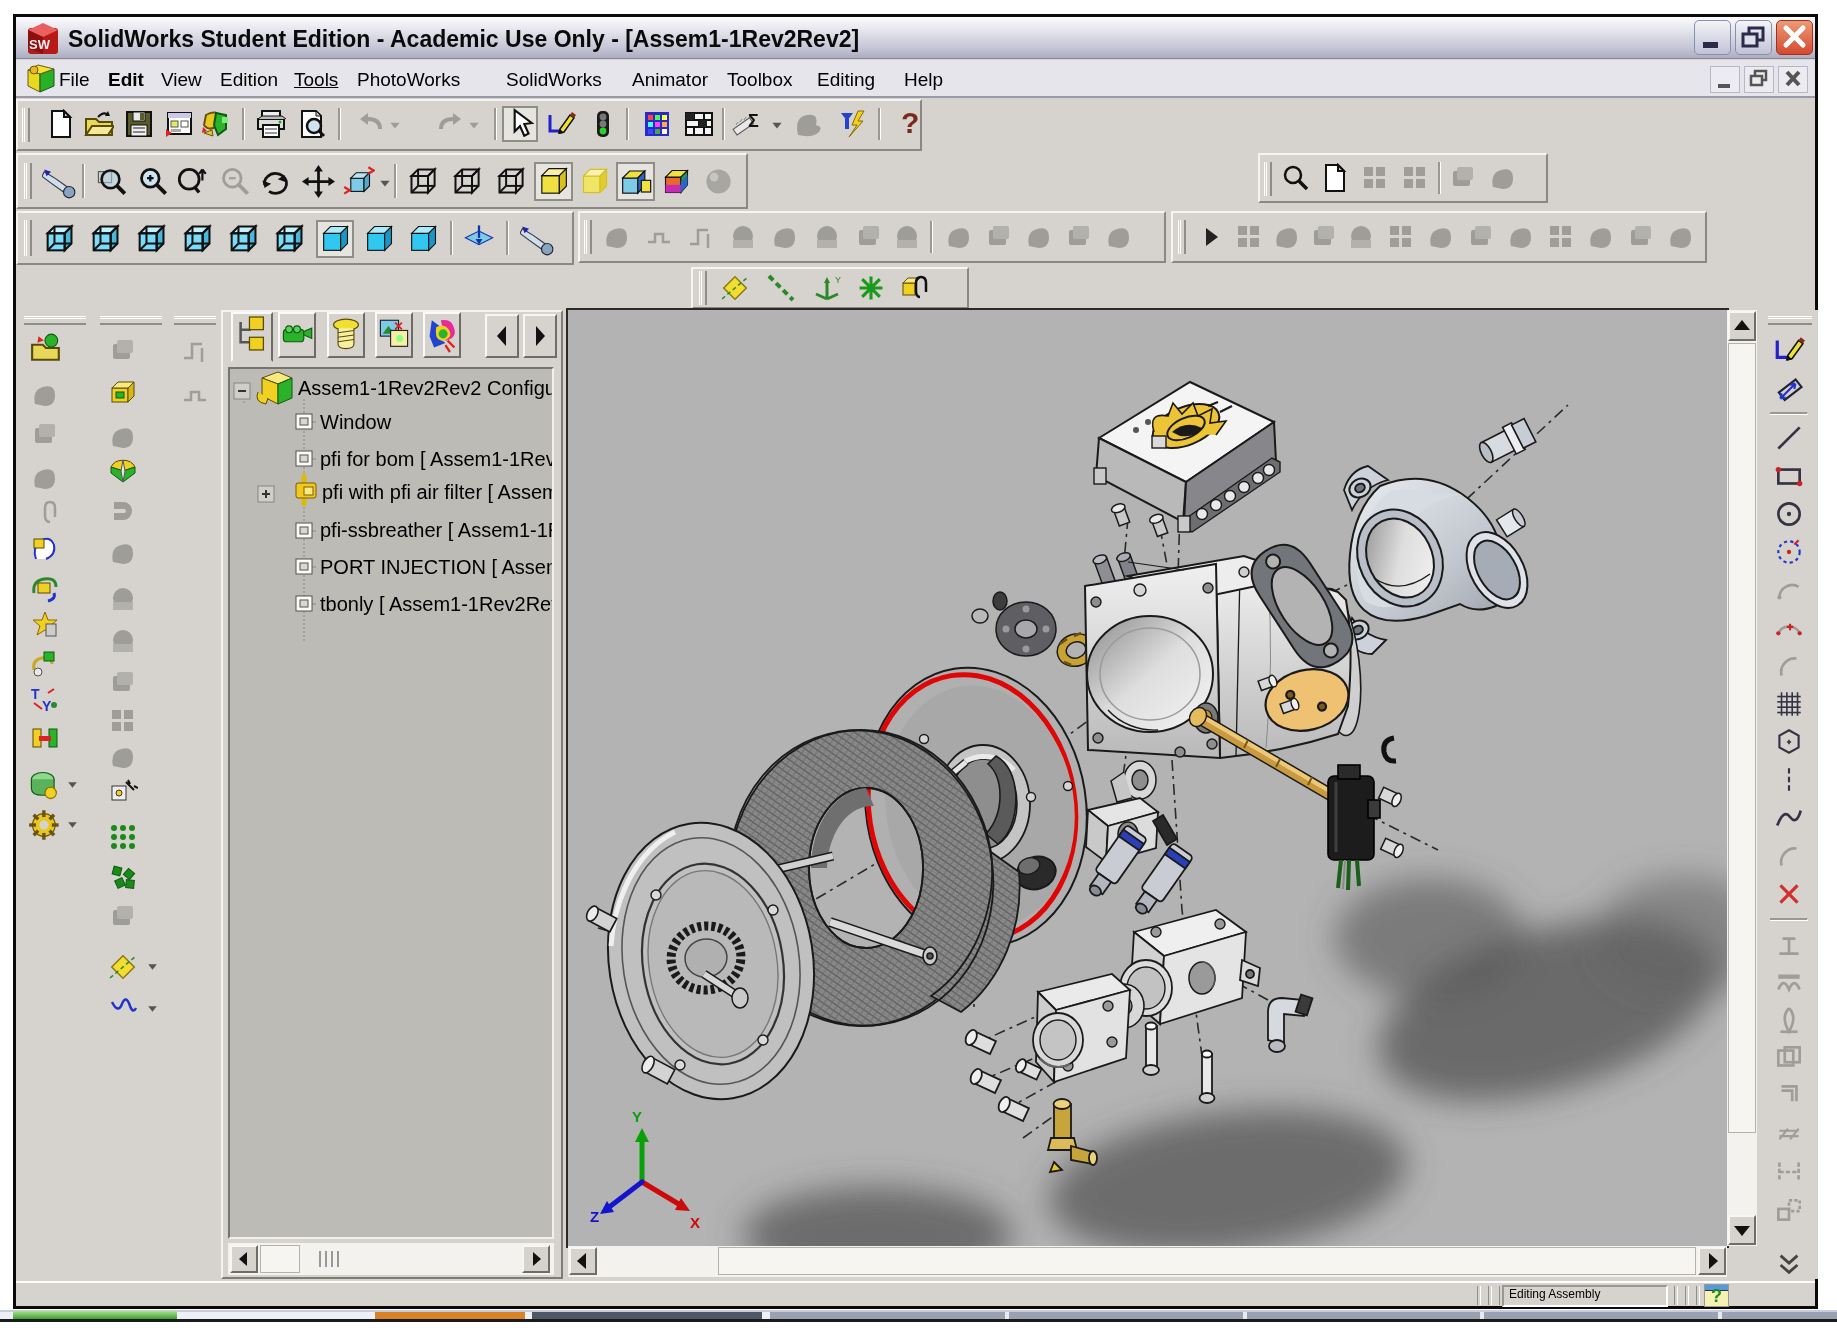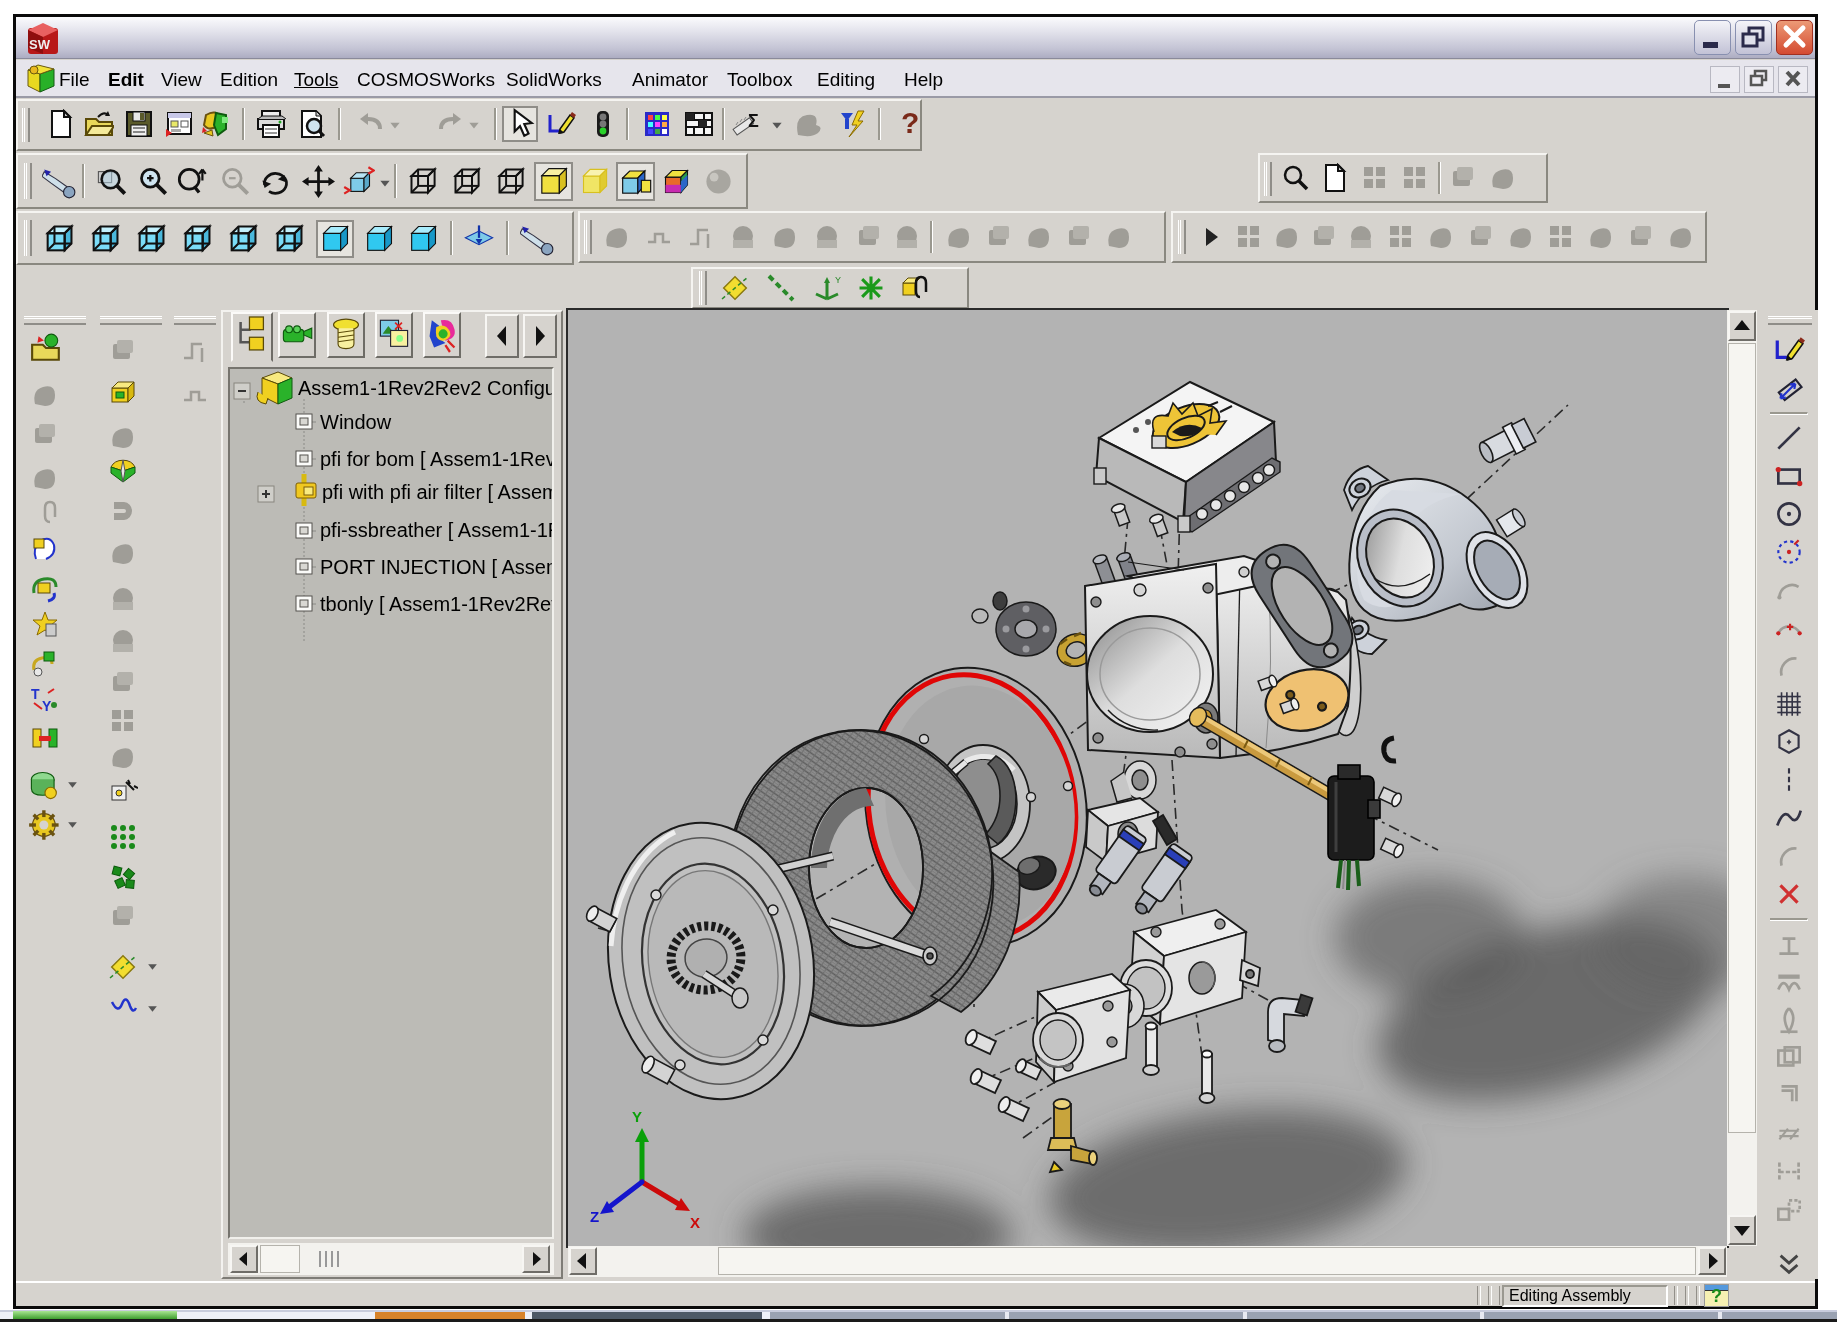--- a/index.html
+++ b/index.html
@@ -322,20 +322,21 @@
 </defs>
 </svg>
 <div id="win">
   <div id="title">
     <svg class="abs" style="left:8px;top:3px" width="38" height="37" viewBox="0 0 38 37">
       <rect x="4" y="8" width="30" height="26" rx="3" fill="#b81818"></rect>
       <polygon points="4,10 19,3 34,10 19,17" fill="#e86060"></polygon>
       <polygon points="4,10 19,17 19,34 4,28" fill="#8f0e0e"></polygon>
       <text x="5" y="29" font-size="13" font-weight="bold" fill="#eee">SW</text>
     </svg>
+    <div class="txt">SolidWorks Student Edition - Academic Use Only - [Assem1-1Rev2Rev2]</div>
     <div class="tbtn" style="left:1678px;"><svg width="35" height="33">
           <rect x="8" y="21" width="15" height="6" fill="#2a2a4a"></rect>
         </svg></div>
     <div class="tbtn" style="left:1719px;"><svg width="35" height="33">
           <rect x="13" y="7" width="14" height="12" fill="none" stroke="#2a2a4a" stroke-width="3"></rect>
           <rect x="7" y="13" width="14" height="12" fill="#dfe0ea" stroke="#2a2a4a" stroke-width="3"></rect>
         </svg></div>
     <div class="tbtn" style="left:1760px;background:linear-gradient(#ec9a76,#d44a30);border-color:#a03020;">
       <svg width="35" height="33">
           <path d="M9 7 L26 24 M26 7 L9 24" stroke="#fff" stroke-width="5" stroke-linecap="round"></path>
@@ -346,21 +347,21 @@
       <polygon points="6,8 18,12 18,30 6,24" fill="#e8d820" stroke="#6a5a10"></polygon>
       <polygon points="18,12 32,7 32,24 18,30" fill="#28b028" stroke="#145a14"></polygon>
       <polygon points="6,8 16,3 32,7 18,12" fill="#f2e23a" stroke="#6a5a10"></polygon>
       <circle cx="12" cy="8" r="4" fill="#e8b820" stroke="#6a5a10"></circle>
     </svg>
     <div class="mi" style="left:43px;">File</div>
     <div class="mi" style="left:92px;font-weight:bold;">Edit</div>
     <div class="mi" style="left:145px;">View</div>
     <div class="mi" style="left:204px;">Edition</div>
     <div class="mi" style="left:278px;text-decoration:underline;">Tools</div>
-    <div class="mi" style="left:341px;">COSMOSWorks</div>
+    <div class="mi" style="left:341px;">PhotoWorks</div>
     <div class="mi" style="left:490px;">SolidWorks</div>
     <div class="mi" style="left:616px;">Animator</div>
     <div class="mi" style="left:711px;">Toolbox</div>
     <div class="mi" style="left:801px;">Editing</div>
     <div class="mi" style="left:888px;">Help</div>
     <div class="abs" style="left:1694px;top:6px;width:30px;height:27px;border:1px solid #b8b8c2;background:#ecebf1;"><svg width="28" height="25">
           <rect x="7" y="17" width="12" height="4" fill="#555"></rect>
         </svg></div>
     <div class="abs" style="left:1728px;top:6px;width:30px;height:27px;border:1px solid #b8b8c2;background:#ecebf1;"><svg width="28" height="25">
           <rect x="10" y="4" width="11" height="9" fill="none" stroke="#555" stroke-width="2.5"></rect>
@@ -1453,21 +1454,21 @@
         </svg></div>
     <div class="sbtn" style="left:1130px;top:1px;width:28px;height:28px;"><svg width="24" height="24">
           <path d="M9 4 l9 8 -9 8 z" fill="#111"></path>
         </svg></div>
     <div class="thumb" style="left:150px;top:1px;width:978px;height:28px;"></div>
   </div>
   <div id="status">
     <div class="tick" style="left:1461px"></div>
       <div class="tick" style="left:1472px"></div>
       <div class="tick" style="left:1483px"></div>
-    <div class="abs" style="left:1486px;top:2px;width:166px;height:22px;border:2px solid #9a9890;border-bottom-color:#fff;border-right-color:#fff;font-size:16px;padding:0px 5px;color:#000;">Editing Assembly</div>
+    <div class="abs" style="left:1486px;top:2px;width:166px;height:22px;border:2px solid #9a9890;border-bottom-color:#fff;border-right-color:#fff;font-size:12px;padding:0px 5px;color:#000;">Editing Assembly</div>
     <div class="tick" style="left:1658px"></div>
       <div class="tick" style="left:1669px"></div>
       <div class="tick" style="left:1680px"></div>
     <div class="abs" style="left:1688px;top:1px;width:25px;height:23px;background:#f6f0b2;border:1px solid #999;">
       <div class="abs" style="left:0;top:0;width:100%;height:6px;background:#5599dd;border-bottom:1px solid #333;"></div>
       <div class="abs" style="left:6px;top:1px;font-size:18px;font-weight:bold;color:#1a8a1a;">?</div>
     </div>
   </div>
 </div>
 <div class="abs" style="left:0px;top:1310px;width:1837px;height:9px;background:#eef0f8;">

